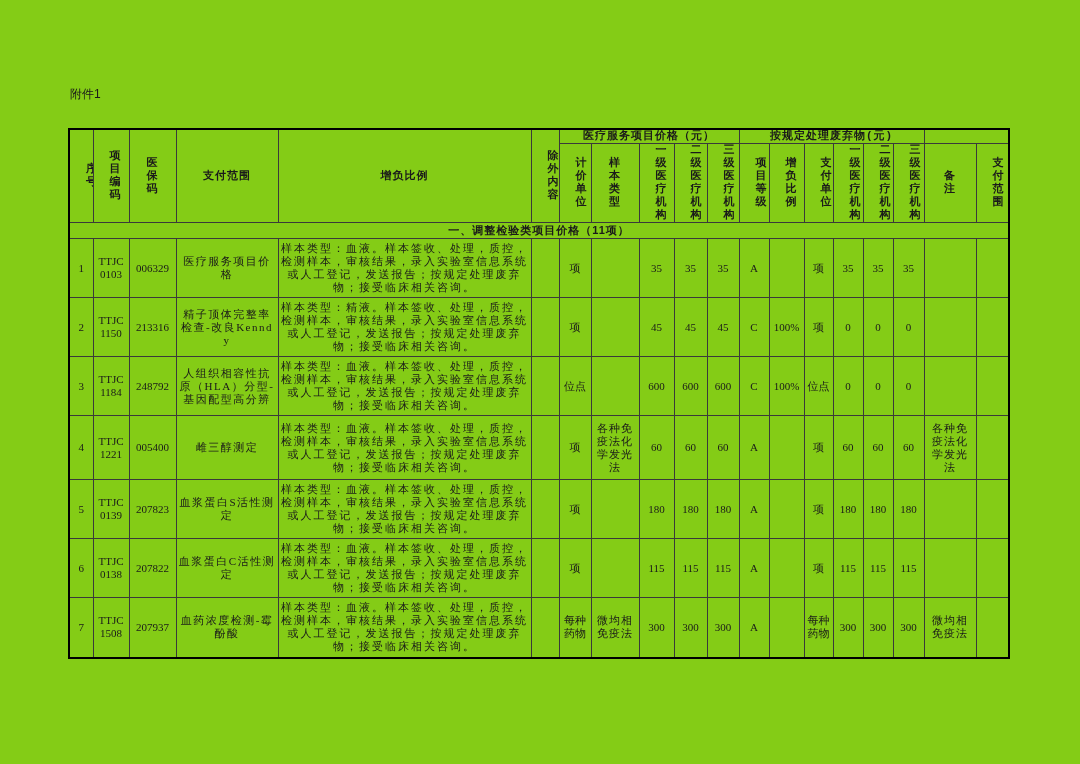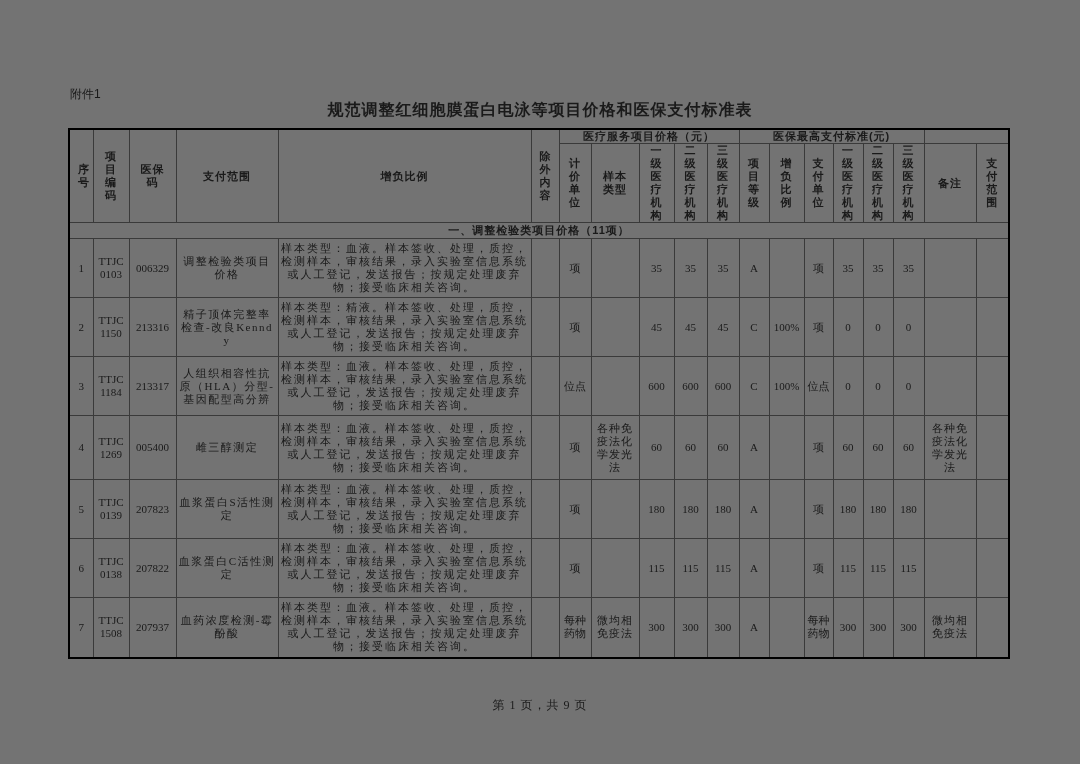--- a/index.html
+++ b/index.html
@@ -1,28 +1,28 @@
 <!DOCTYPE html>
 <html><head>
 <meta charset="utf-8">
 <style>
   html,body{margin:0;padding:0;background:#fff;}
-  #page{position:relative;width:1080px;height:764px;background:#737373;overflow:hidden;
+  #page{position:relative;width:1080px;height:764px;background:#84cc16;overflow:hidden;
         font-family:"Liberation Serif","DejaVu Serif",serif;color:#1a1a1a;}
   #attach{position:absolute;left:70px;top:86px;font-size:12px;
           font-family:"Liberation Sans","DejaVu Sans",sans-serif;}
   #title{position:absolute;left:0;top:100px;width:100%;text-align:center;font-size:16px;
          font-weight:bold;letter-spacing:1px;
          font-family:"Liberation Sans","DejaVu Sans",sans-serif;}
   #tbl{position:absolute;left:68px;top:128px;width:940px;border-collapse:collapse;
        table-layout:fixed;border:2px solid #000;}
   #tbl td,#tbl th{border:1px solid #3a3a3a;text-align:center;vertical-align:middle;
        padding:0 2px;font-size:11px;line-height:13px;word-break:break-all;overflow:hidden;}
-  #tbl th{font-weight:bold;font-family:Liberation Sans, sans-serif;
-       letter-spacing:1px;padding:0 8px;}
+  #tbl th{font-weight:bold;font-family:Liberation Mono, monospace;
+       letter-spacing:1px;padding:0 16px;}
   tr.h1{height:13px;}
   tr.h1 th{line-height:11px;font-size:11px;}
   tr.h2{height:58px;}
   tr.h2 th{border-bottom:2px solid #000;margin-left:20px;}
   tr.sec{height:16px;}
   tr.sec td{border-bottom:2px solid #000;text-align:left;font-weight:bold;
        font-family:"Liberation Sans","DejaVu Sans",sans-serif;font-size:12px;
        letter-spacing:1px;padding-left:4px;}
   tr.r{height:59px;}
   tr.r4{height:64px;}
@@ -31,21 +31,20 @@
   td.desc{text-align:justify;padding:1px 5px;letter-spacing:2px;line-height:14px;}
   td.just{text-align:justify;padding:1px 4px;letter-spacing:1px;line-height:14px;}
   #footer{position:absolute;left:0;top:697px;width:100%;text-align:center;
        font-size:12px;letter-spacing:1px;}
 </style>
 </head>
 <body>
 
 <div id="page">
   <div id="attach">附件1</div>
-  <div id="title">规范调整红细胞膜蛋白电泳等项目价格和医保支付标准表</div>
 
   <table id="tbl">
     <colgroup>
       <col style="width:24px">
         <col style="width:36px">
         <col style="width:47px">
         <col style="width:102px">
       <col style="width:253px">
         <col style="width:28px">
         <col style="width:32px">
@@ -64,21 +63,21 @@
     </colgroup>
     <thead>
       <tr class="h1">
         <th rowspan="2">序号</th>
         <th rowspan="2">项目编码</th>
         <th rowspan="2">医保码</th>
         <th rowspan="2">支付范围</th>
         <th rowspan="2">增负比例</th>
         <th rowspan="2">除外内容</th>
         <th colspan="5">医疗服务项目价格（元）</th>
-        <th colspan="6">医保最高支付标准(元)</th>
+        <th colspan="6">按规定处理废弃物(元)</th>
         <th colspan="2"></th>
       </tr>
       <tr class="h2">
         <th>计价单位</th>
         <th>样本类型</th>
         <th>一级医疗机构</th>
         <th>二级医疗机构</th>
         <th>三级医疗机构</th>
         <th>项目等级</th>
         <th>增负比例</th>
@@ -92,21 +91,21 @@
     </thead>
     <tbody>
       <tr class="sec">
         <td colspan="19">一、调整检验类项目价格（11项）</td>
       </tr>
 
       <tr class="r">
         <td>1</td>
         <td>TTJC 0103</td>
         <td>006329</td>
-        <td class="name">调整检验类项目价格</td>
+        <td class="name">医疗服务项目价格</td>
         <td class="desc">样本类型：血液。样本签收、处理，质控，检测样本，审核结果，录入实验室信息系统或人工登记，发送报告；按规定处理废弃物；接受临床相关咨询。</td>
         <td></td>
         <td>项</td>
         <td class="just"></td>
         <td>35</td>
         <td>35</td>
         <td>35</td>
         <td>A</td>
         <td></td>
         <td>项</td>
@@ -135,42 +134,42 @@
         <td>0</td>
         <td>0</td>
         <td>0</td>
         <td class="just"></td>
         <td></td>
       </tr>
 
       <tr class="r">
         <td>3</td>
         <td>TTJC 1184</td>
-        <td>213317</td>
+        <td>248792</td>
         <td class="name">人组织相容性抗原（HLA）分型-基因配型高分辨</td>
         <td class="desc">样本类型：血液。样本签收、处理，质控，检测样本，审核结果，录入实验室信息系统或人工登记，发送报告；按规定处理废弃物；接受临床相关咨询。</td>
         <td></td>
         <td>位点</td>
         <td class="just"></td>
         <td>600</td>
         <td>600</td>
         <td>600</td>
         <td>C</td>
         <td>100%</td>
         <td>位点</td>
         <td>0</td>
         <td>0</td>
         <td>0</td>
         <td class="just"></td>
         <td></td>
       </tr>
 
       <tr class="r4">
         <td>4</td>
-        <td>TTJC 1269</td>
+        <td>TTJC 1221</td>
         <td>005400</td>
         <td class="name">雌三醇测定</td>
         <td class="desc">样本类型：血液。样本签收、处理，质控，检测样本，审核结果，录入实验室信息系统或人工登记，发送报告；按规定处理废弃物；接受临床相关咨询。</td>
         <td></td>
         <td>项</td>
         <td class="just">各种免疫法化学发光法</td>
         <td>60</td>
         <td>60</td>
         <td>60</td>
         <td>A</td>
@@ -244,14 +243,13 @@
         <td>每种药物</td>
         <td>300</td>
         <td>300</td>
         <td>300</td>
         <td class="just">微均相免疫法</td>
         <td></td>
       </tr>
     </tbody>
   </table>
 
-  <div id="footer">第 1 页，共 9 页</div>
 </div>
 
 </body></html>

